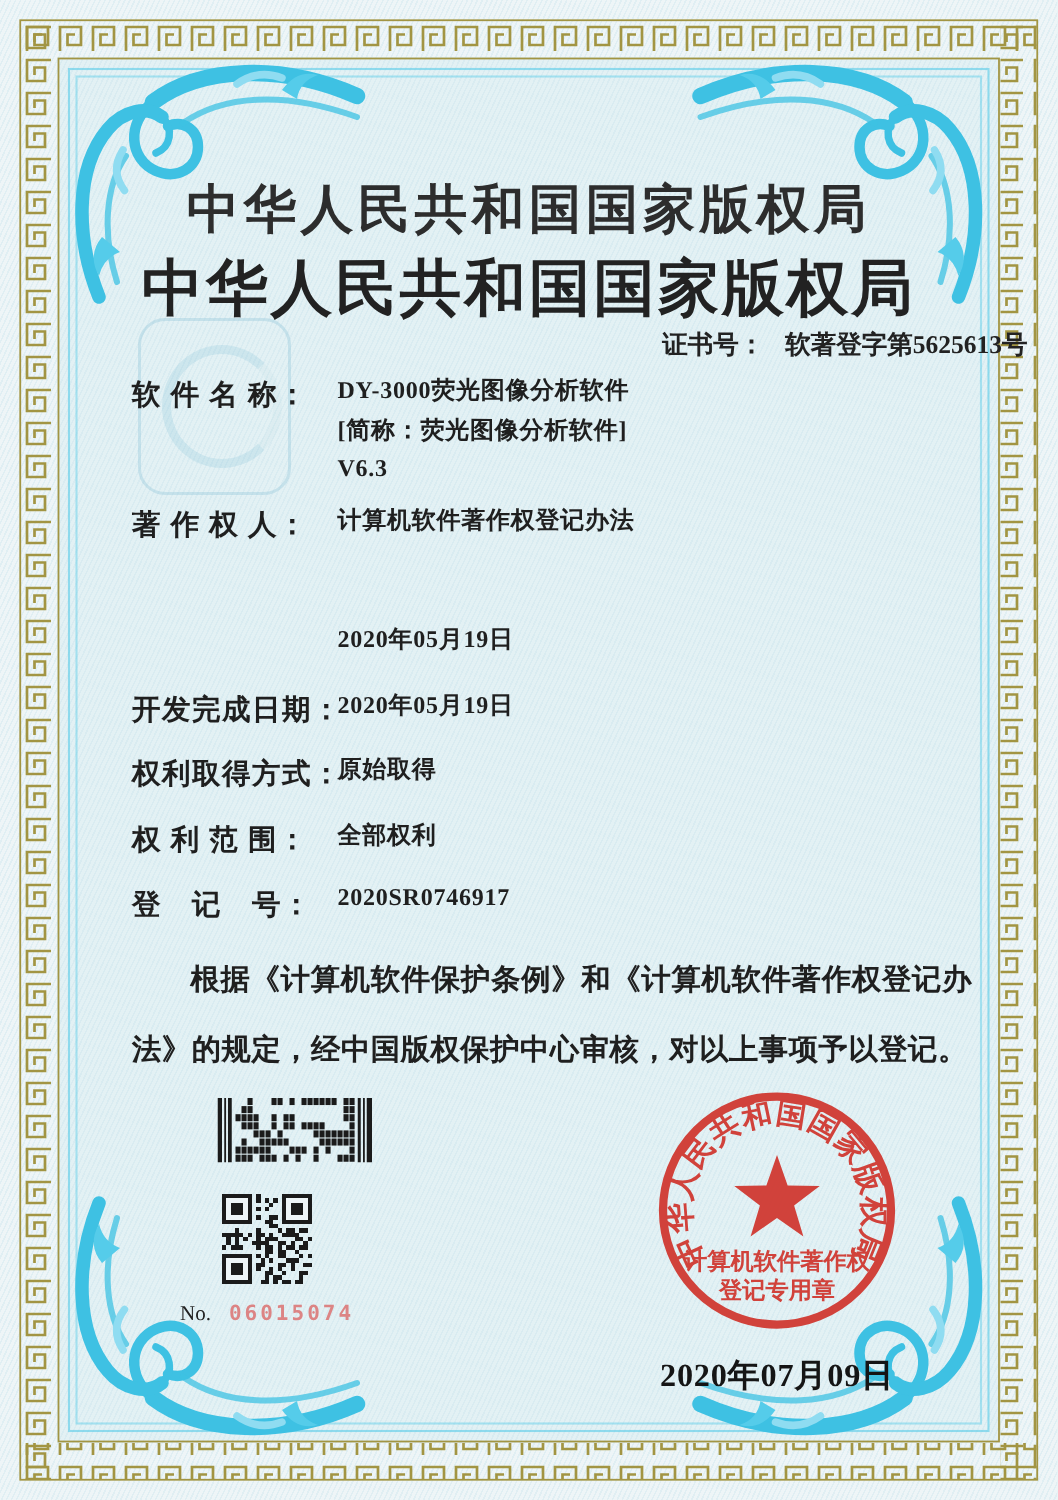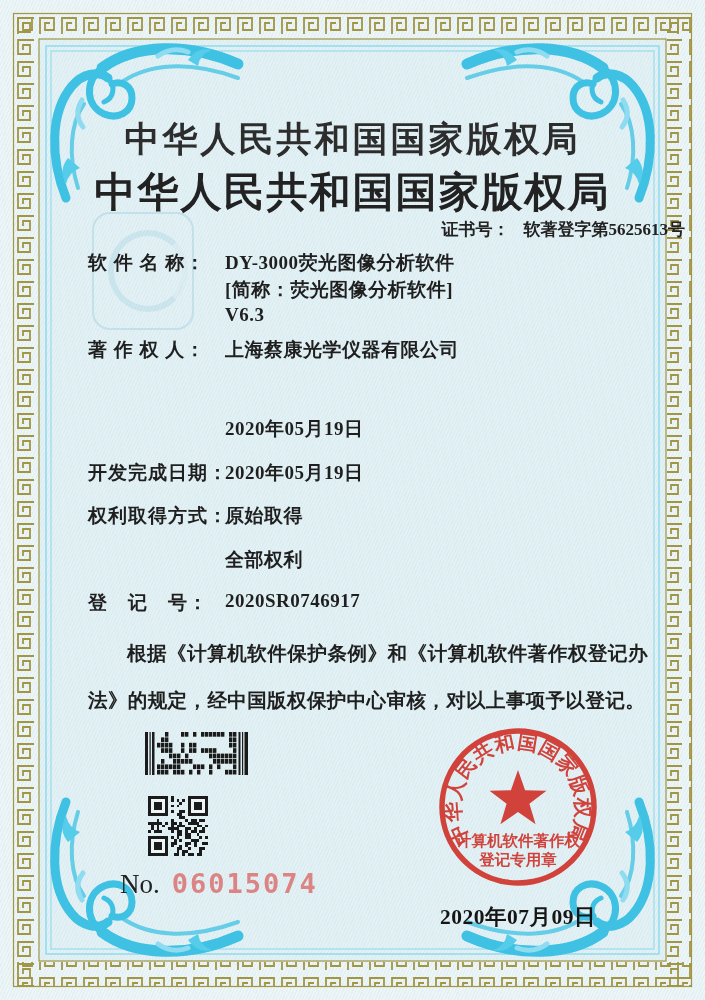--- a/index.html
+++ b/index.html
@@ -44,34 +44,34 @@
     font-size:17px; font-weight:700; color:#222; white-space:pre;margin-left:13px;
   }
   .cert-no .gap{ display:inline-block; width:14px; }
 
   .field-row{ position:absolute; left:0; width:100%; height:26px; }
   .f-label{
     position:absolute; left:88px; font-size:19px; font-weight:700; color:#1f1f1f;
     white-space:pre; letter-spacing:1px;
   }
   .f-value{
-    position:absolute; left:225px; font-size:19px; font-weight:700; color:#1f1f1f;
+    position:absolute; left:225px; font-size:16px; font-weight:700; color:#1f1f1f;
     white-space:pre; letter-spacing:0.5px;
   }
   .statement{
     position:absolute; left:88px; top:630px; width:560px;
     font-size:19.5px; font-weight:600; color:#1f1f1f;
     line-height:47px; text-indent:2em; text-align:justify; letter-spacing:0.4px;
   }
 
   .barcode{ position:absolute; left:145px; top:732px; width:103px; height:43px; }
   .qrcode{ position:absolute; left:148px; top:796px; width:60px; height:60px; }
 
   .serial{
-    position:absolute; left:120px; top:868px; font-size:27px; color:#222; font-weight:400;
+    position:absolute; left:120px; top:868px; font-size:14px; color:#222; font-weight:400;
   }
   .serial .digits{
     font-family:"DejaVu Sans Mono","Liberation Mono",monospace;
     color:#dc8484; letter-spacing:2px; margin-left:12px; font-weight:700;
   }
 
   .stamp{ position:absolute; left:433px; top:722px; width:170px; height:170px; opacity:.92; }
   .issue-date{
     position:absolute; left:440px; top:866px; width:150px;
     font-size:21.5px; font-weight:700; color:#151515; letter-spacing:0.5px;
@@ -138,34 +138,35 @@
     <span class="f-value">DY-3000荧光图像分析软件</span>
   </div>
   <div class="field-row" style="top:277px">
     <span class="f-value">[简称：荧光图像分析软件]</span>
   </div>
   <div class="field-row" style="top:304px">
     <span class="f-value">V6.3</span>
   </div>
   <div class="field-row" style="top:337px">
     <span class="f-label">著 作 权 人：</span>
-    <span class="f-value">上海蔡康光学仪器有限公司</span>
+    <span class="f-value">计算机软件著作权登记办法</span>
   </div>
   <div class="field-row" style="top:416px">
     <span class="f-value">2020年05月19日</span>
   </div>
   <div class="field-row" style="top:460px">
     <span class="f-label">开发完成日期：</span>
     <span class="f-value">2020年05月19日</span>
   </div>
   <div class="field-row" style="top:503px">
     <span class="f-label">权利取得方式：</span>
     <span class="f-value">原始取得</span>
   </div>
   <div class="field-row" style="top:547px">
+    <span class="f-label">权 利 范 围：</span>
     <span class="f-value">全部权利</span>
   </div>
   <div class="field-row" style="top:590px">
     <span class="f-label">登　记　号：</span>
     <span class="f-value">2020SR0746917</span>
   </div>
 
   <div class="statement">根据《计算机软件保护条例》和《计算机软件著作权登记办法》的规定，经中国版权保护中心审核，对以上事项予以登记。</div>
 
   <svg class="barcode" id="barcode" viewBox="0 0 103 43" xmlns="http://www.w3.org/2000/svg">

